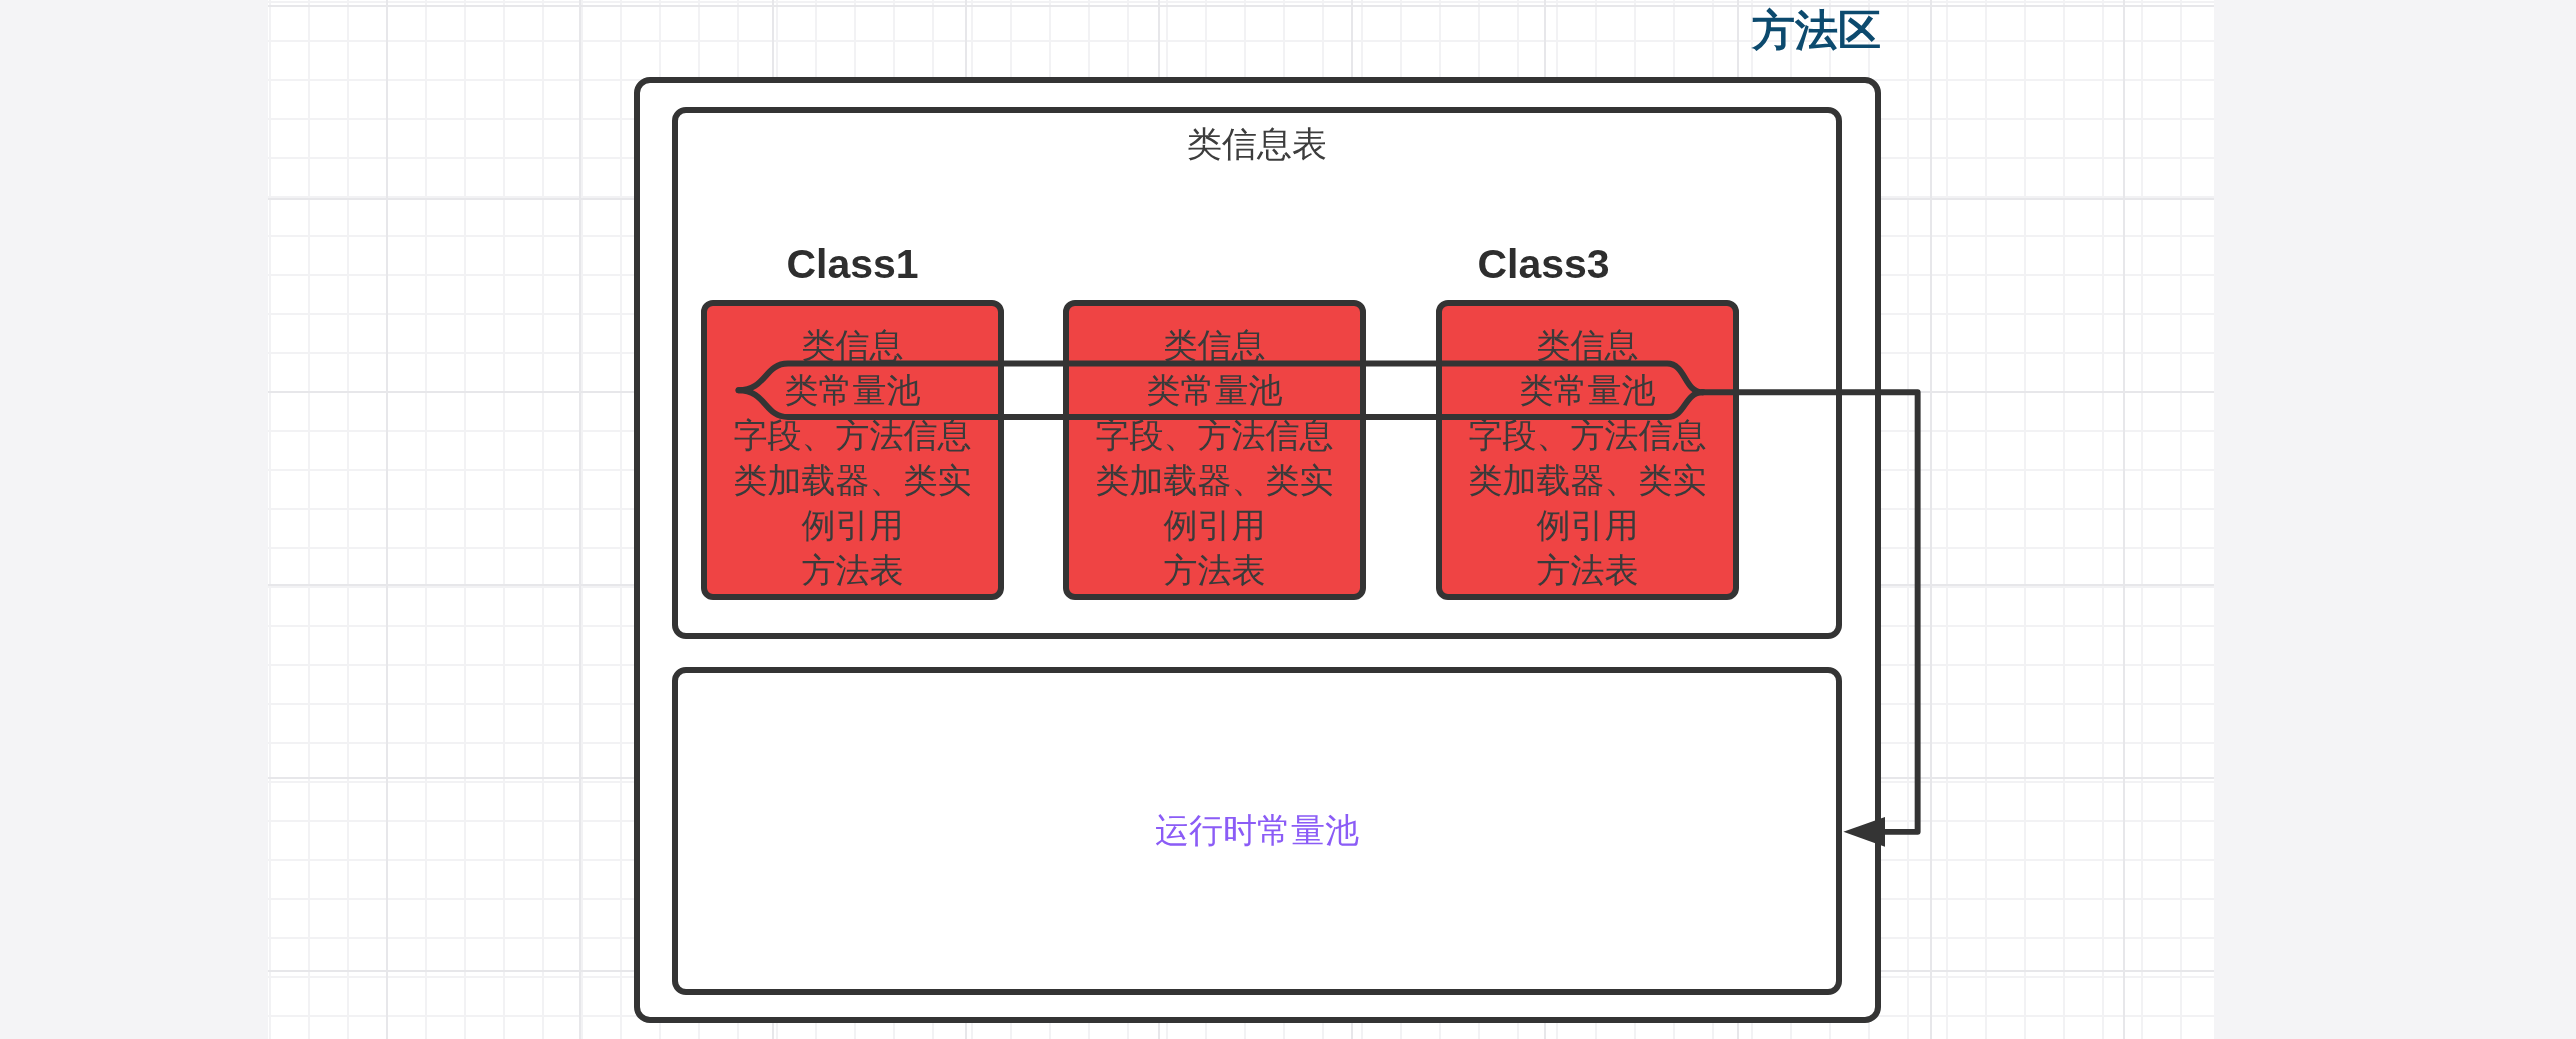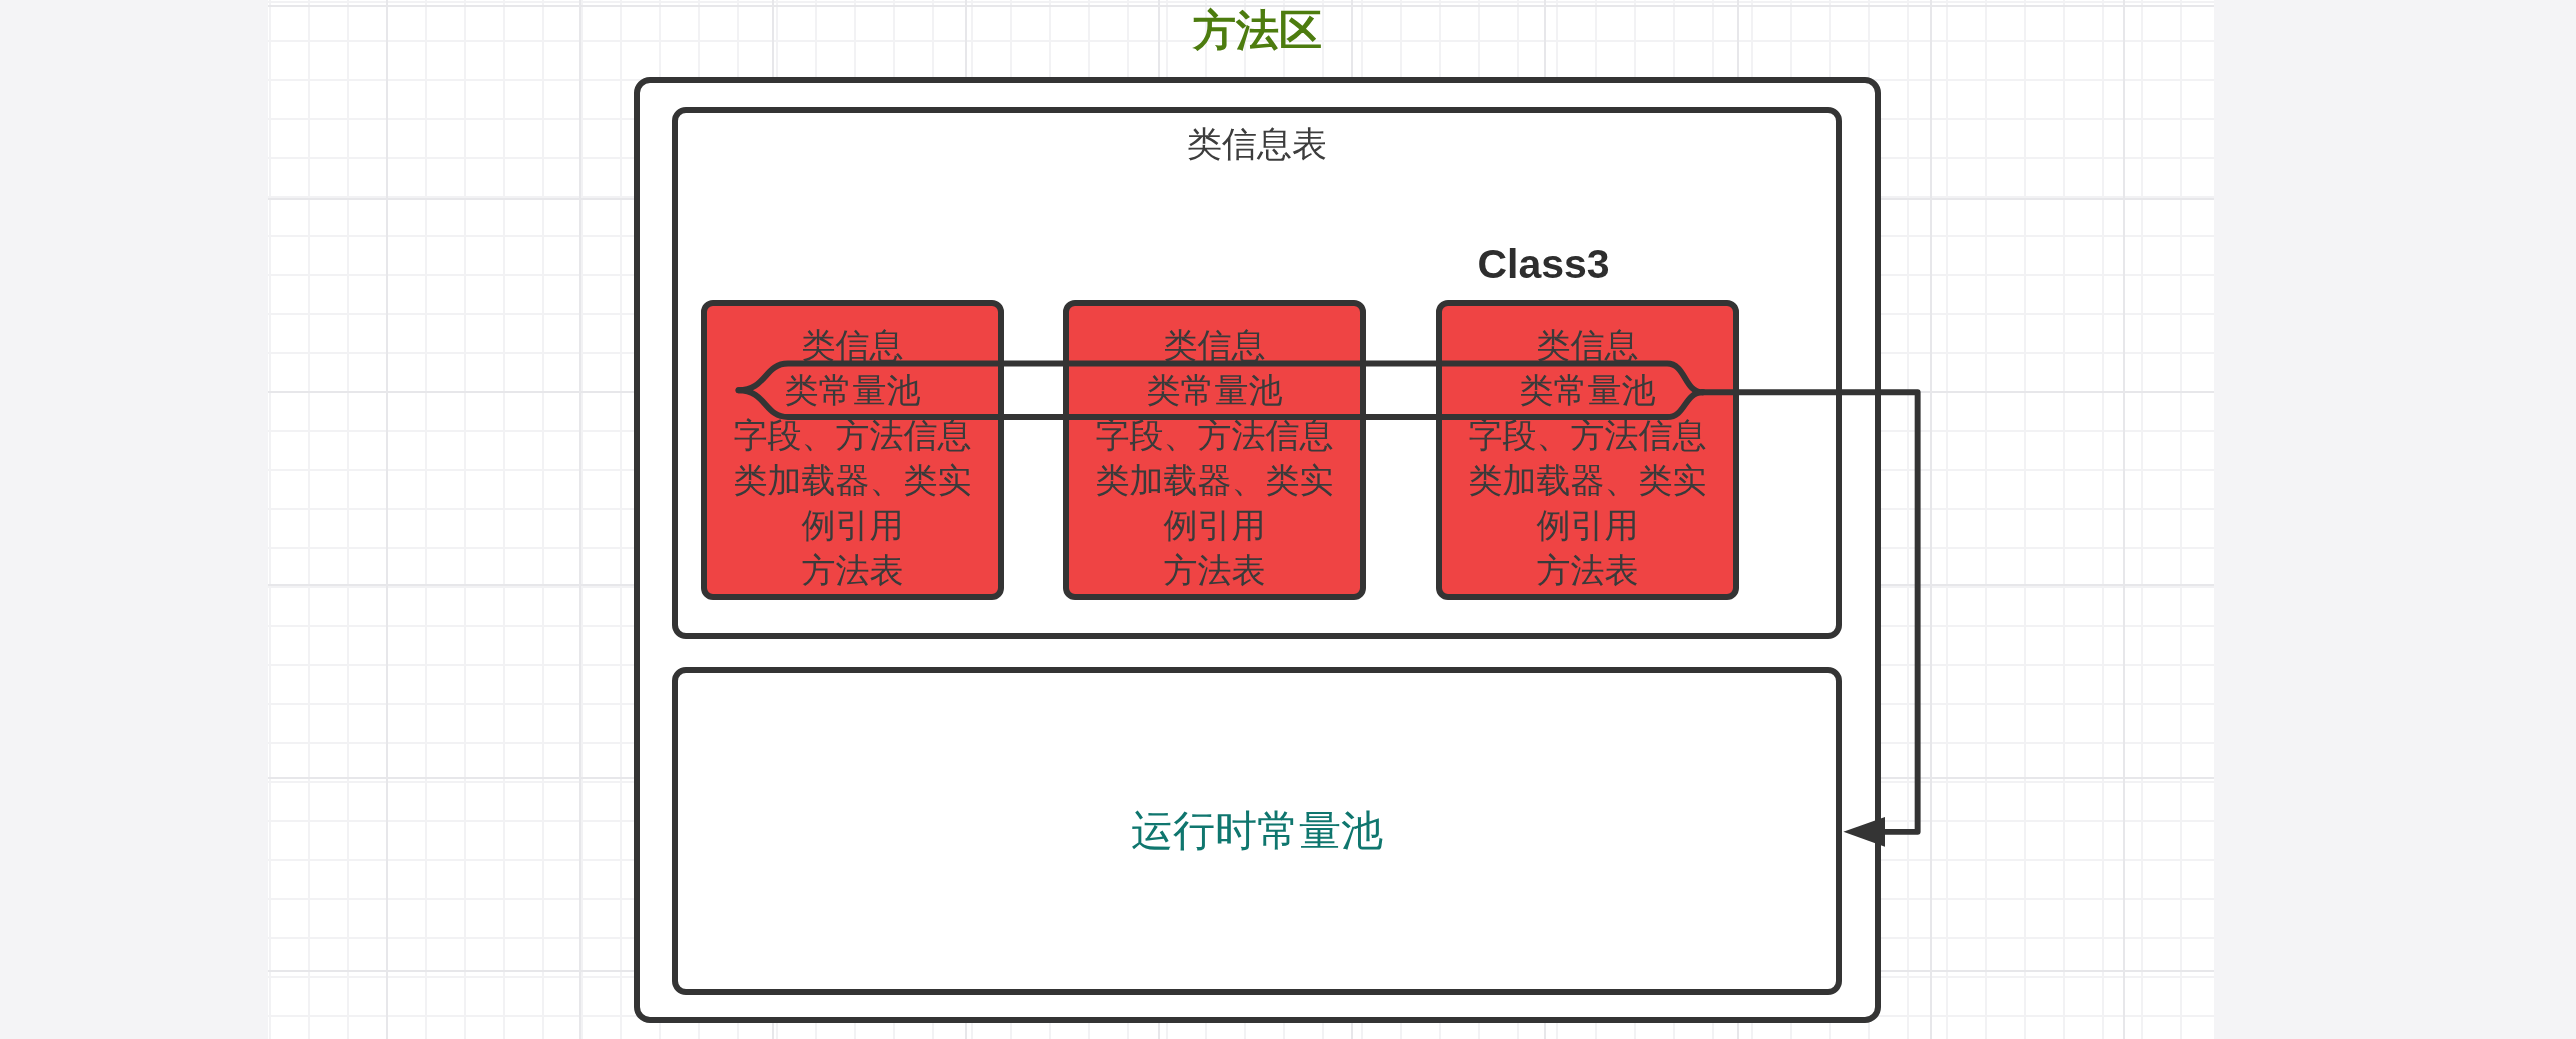--- a/index.html
+++ b/index.html
@@ -30,28 +30,28 @@
   .shape{
     position:absolute;box-sizing:border-box;
     background:#ffffff;border:6px solid #343434;
   }
   .outer-box{left:634px;top:77px;width:1247px;height:946px;border-radius:16px;z-index:1;}
   .table-box{left:672px;top:107px;width:1170px;height:532px;border-radius:14px;z-index:2;}
   .runtime-box{
     left:672px;top:667px;width:1170px;height:328px;border-radius:14px;z-index:2;
     display:flex;align-items:center;justify-content:center;
   }
-  .runtime-label{font-size:42px;color:#0f766e;}
+  .runtime-label{font-size:34px;color:#8b5cf6;}
   .table-label{
     position:absolute;left:672px;top:121px;width:1170px;z-index:3;
     text-align:center;font-size:35px;color:#3d3d3d;
   }
   .diagram-title{
     position:absolute;left:634px;top:2px;width:1247px;z-index:3;
-    text-align:center;font-size:43px;font-weight:700;color:#4d7c0f;
+    text-align:right;font-size:43px;font-weight:700;color:#0c4a6e;
   }
   .class-title{
     position:absolute;top:241px;width:303px;z-index:3;
     text-align:center;font-size:41px;font-weight:700;color:#2e2e2e;
   }
   .class-box{
     position:absolute;top:300px;width:303px;height:300px;z-index:3;
     box-sizing:border-box;background:#ef4444;border:6px solid #343434;border-radius:12px;
     display:flex;flex-direction:column;align-items:center;
     padding-top:17px;
@@ -76,20 +76,21 @@
   <div class="grid-canvas"></div>
   <div class="margin-area margin-right"></div>
 
   <div class="diagram-title">方法区</div>
 
   <div class="shape outer-box"></div>
 
   <div class="shape table-box"></div>
   <div class="table-label">类信息表</div>
 
+  <div class="class-title ct1">Class1</div>
   <div class="class-title ct3">Class3</div>
 
   <div class="class-box cb1">
     <span class="class-row">类信息</span>
     <span class="class-row">类常量池</span>
     <span class="class-row">字段、方法信息</span>
     <span class="class-row">类加载器、类实</span>
     <span class="class-row">例引用</span>
     <span class="class-row">方法表</span>
   </div>

